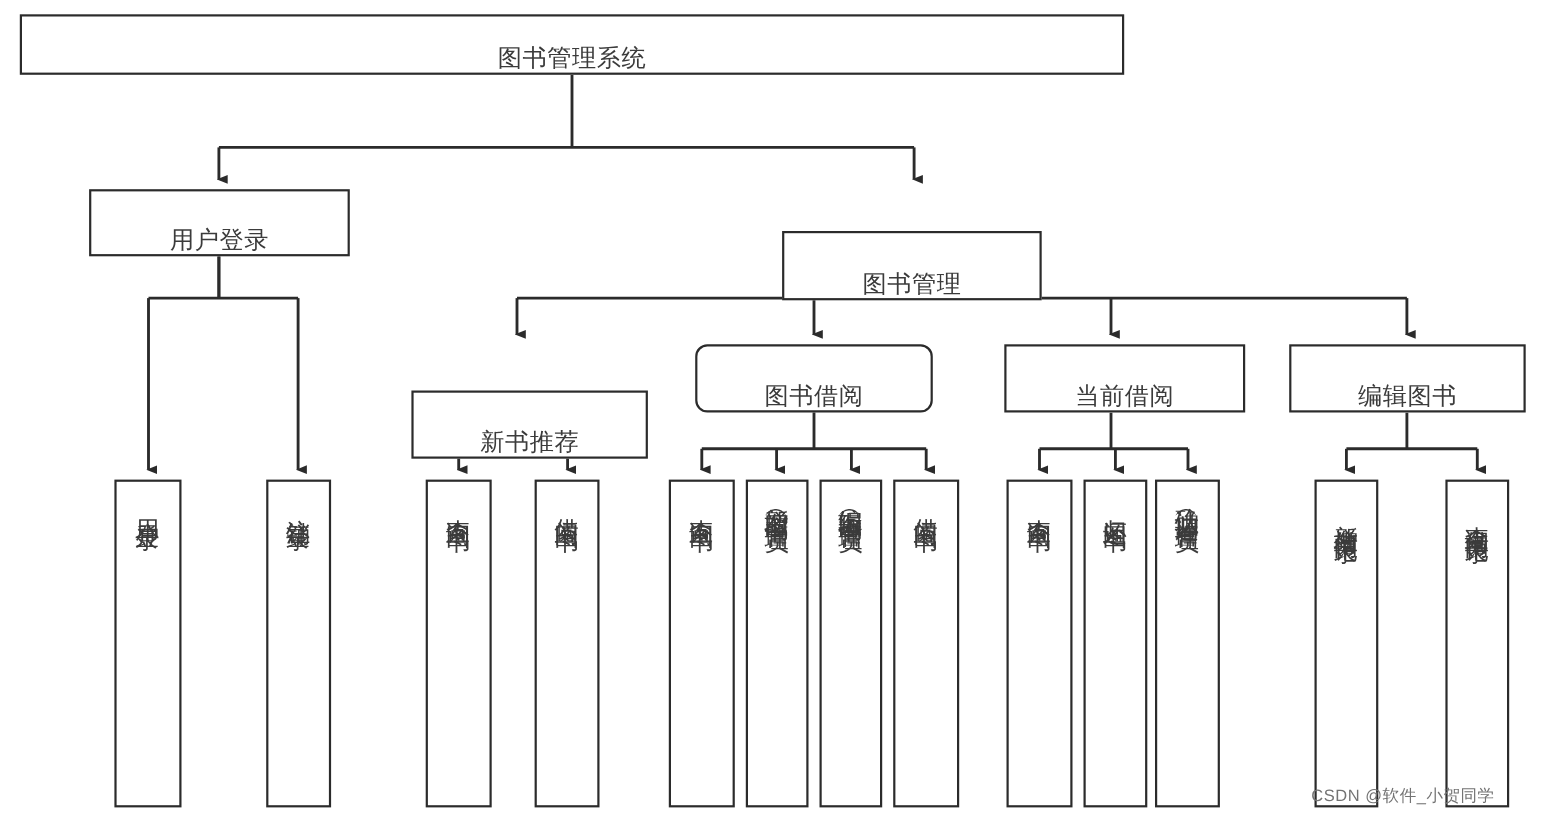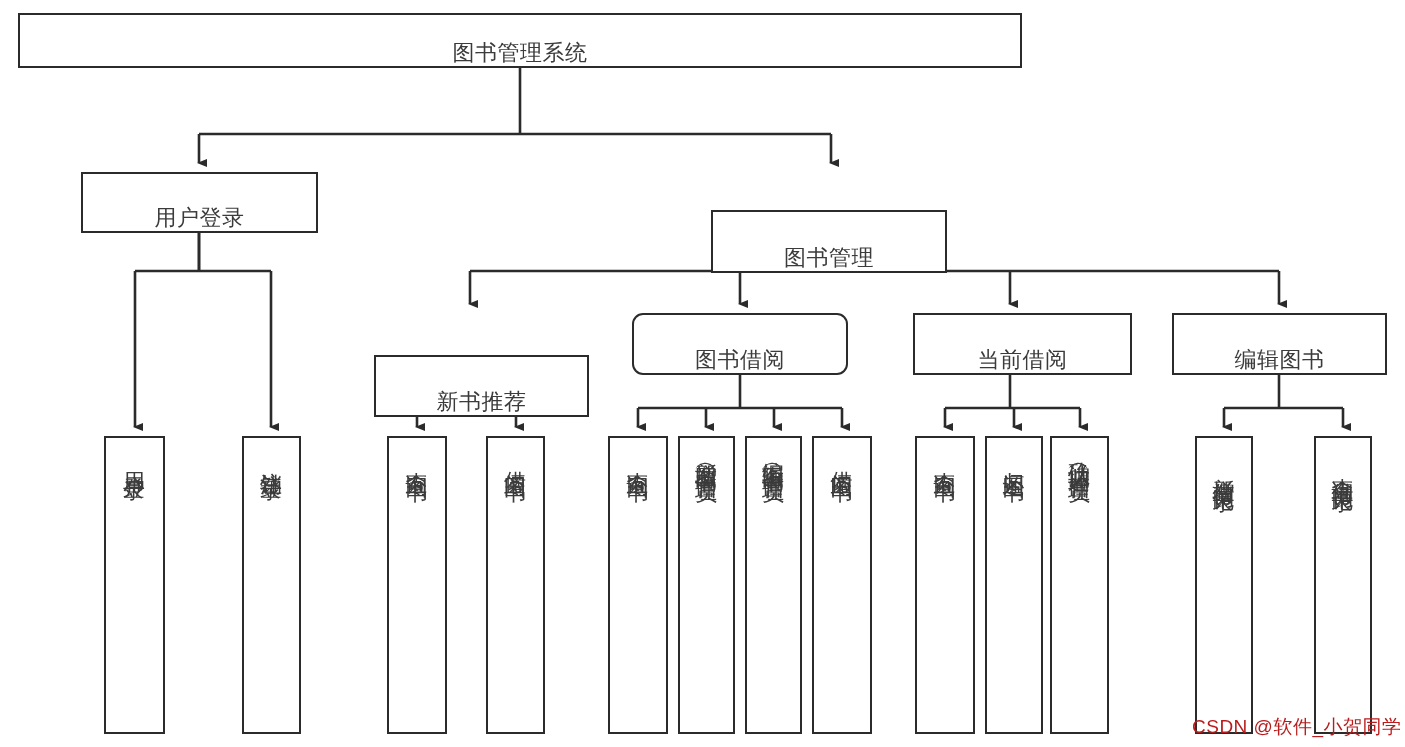--- a/index.html
+++ b/index.html
@@ -51,22 +51,22 @@
     white-space:normal;
     max-height:268px;
   }
   .node.v.two .lbl{
     max-height:268px;
   }
 
   .watermark{
     position:absolute;
     left:1192px;top:714px;
-    font-size:19px;
-    color:#b91c1c;
+    font-size:15px;
+    color:#737373;
     letter-spacing:0.5px;
     z-index:5;
     white-space:nowrap;
   }
 </style>
 </head>
 <body>
 
 <div id="canvas">
 

